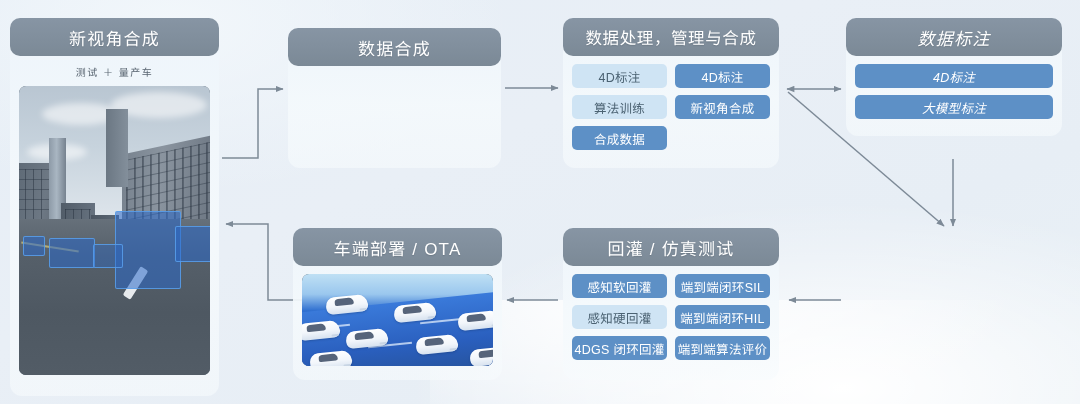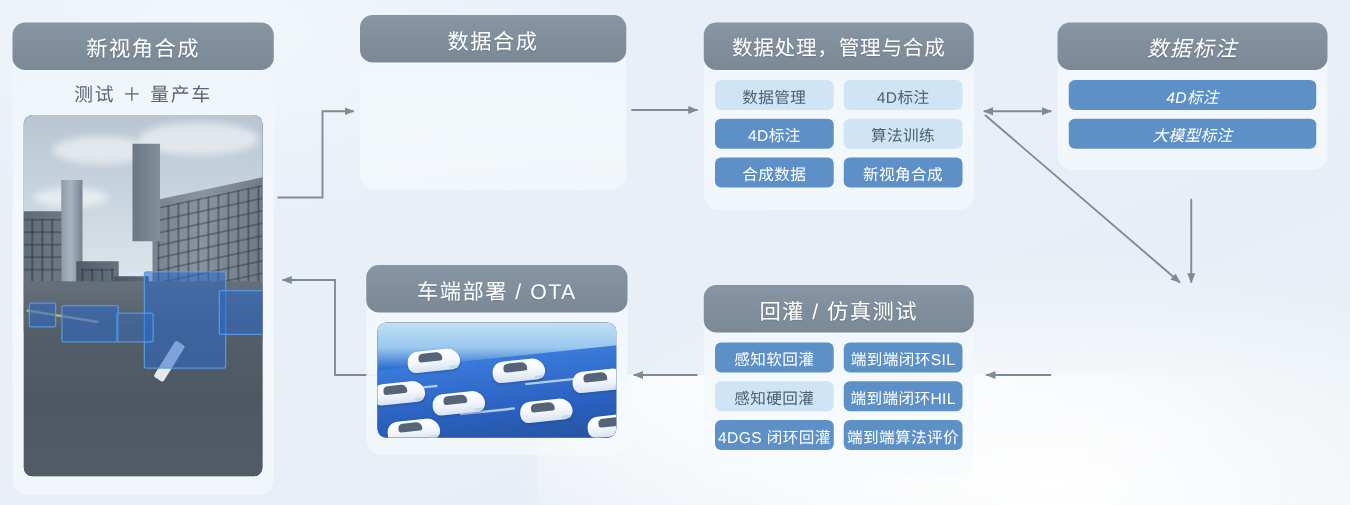--- a/index.html
+++ b/index.html
@@ -53,21 +53,21 @@
     font-weight: 400;
     text-shadow: 0 1px 1px rgba(60,70,80,.25);
     margin: 0;
   }
   .panel-head.wide-title { font-size: 16.5px; letter-spacing: .6px; }
 
   .panel-body { padding: 8px 9px 10px 9px; }
 
   .subtitle {
     text-align: center;
-    font-size: 15px;
+    font-size: 10px;
     color: #5a6672;
     letter-spacing: 1.5px;
     padding: 8px 0 7px 0;
   }
 
   .chip {
     height: 24px;
     border-radius: 5px;
     display: flex;
     align-items: center;
@@ -90,25 +90,25 @@
 
   .chip-grid {
     display: grid;
     grid-template-columns: 1fr 1fr;
     column-gap: 8px;
     row-gap: 0;
   }
 
   
   #panel-collect   { left: 10px;  top: 18px;  width: 209px; height: 378px; }
-  #panel-synth     { left: 288px; top: 12px;  width: 213px; height: 140px; }
+  #panel-synth     { left: 288px; top: 28px;  width: 213px; height: 140px; }
   #panel-process   { left: 563px; top: 18px;  width: 216px; height: 150px; }
   #panel-annotate  { left: 846px; top: 18px;  width: 216px; height: 118px; font-style: italic; }
 
-  #panel-deploy    { left: 293px; top: 212px; width: 209px; height: 152px; }
+  #panel-deploy    { left: 293px; top: 228px; width: 209px; height: 152px; }
   #panel-replay    { left: 563px; top: 228px; width: 216px; height: 152px; }
   #panel-train     { left: 846px; top: 228px; width: 216px; height: 128px; }
 
   #panel-collect .panel-head,
   #panel-synth  .panel-head,
   #panel-process .panel-head,
   #panel-annotate .panel-head,
   #panel-deploy .panel-head,
   #panel-replay .panel-head,
   #panel-train  .panel-head { margin: 0; }
@@ -301,26 +301,25 @@
   </section>
 
   <section class="panel" id="panel-synth">
     <div class="panel-head">数据合成</div>
   </section>
 
   <section class="panel" id="panel-process">
     <div class="panel-head wide-title">数据处理，管理与合成</div>
     <div class="panel-body">
       <div class="chip-grid">
-        <div class="chip light">数据管理</div>
         <div class="chip light">4D标注</div>
         <div class="chip blue">4D标注</div>
         <div class="chip light">算法训练</div>
+        <div class="chip blue">新视角合成</div>
         <div class="chip blue">合成数据</div>
-        <div class="chip blue">新视角合成</div>
       </div>
     </div>
   </section>
 
   <section class="panel" id="panel-annotate">
     <div class="panel-head">数据标注</div>
     <div class="panel-body">
       <div class="chip blue">4D标注</div>
       <div class="chip blue">大模型标注</div>
     </div>

